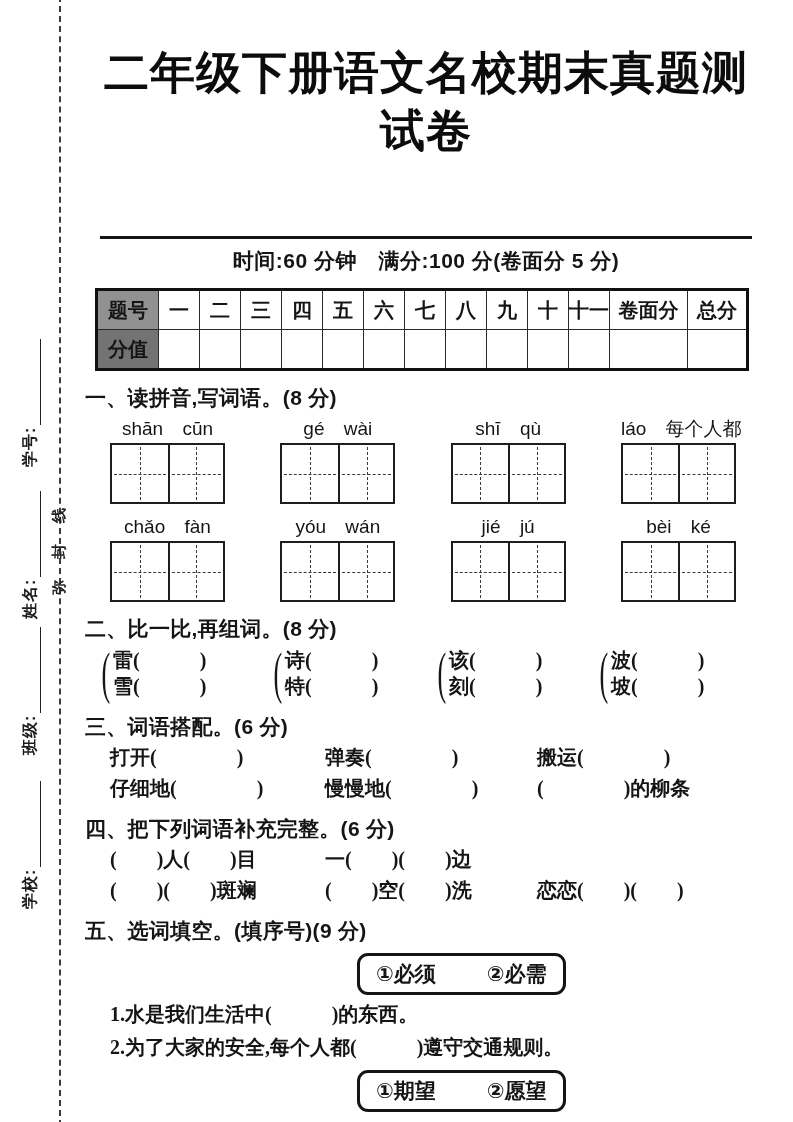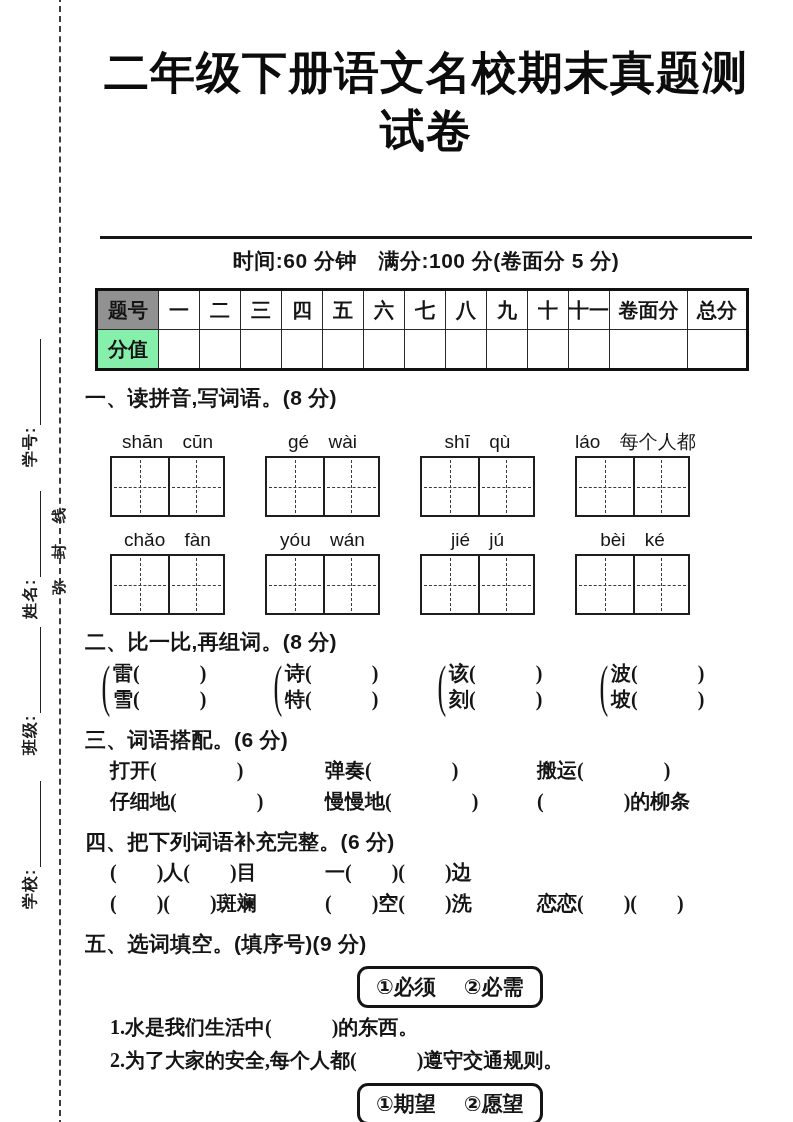--- a/index.html
+++ b/index.html
@@ -73,21 +73,21 @@
   }
   td.score-hdr { background:#919191;margin-left:16px; }
   
   .sec-heading {
     font-size:21px; font-weight:700; letter-spacing:0.3px;
     font-family:"Liberation Sans","DejaVu Sans",sans-serif;
     line-height:26px;
   }
   .h1x { margin-top:14px; }
   
-  .pin-row { display:flex; justify-content:space-between; width:580px; margin:19px 0 0 25px; }
+  .pin-row { display:flex; justify-content:space-between; width:626px; margin:6px 0 0 25px; }
   .word-block { width:115px; }
   .pinyin {
     text-align:center; font-size:19px; font-weight:400;
     font-family:"Liberation Sans","DejaVu Sans",sans-serif;
     word-spacing:14px; height:26px; line-height:24px; white-space:nowrap;
   }
   .tian-grid { display:flex; border:2.2px solid #1e1e1e; width:115px; height:61px; background:#fff; }
   .tian-cell { position:relative; flex:1 1 50%; }
   .tian-cell + .tian-cell { border-left:2px solid #1e1e1e; }
   .tian-cell::before {
@@ -114,21 +114,21 @@
     display:grid; grid-template-columns:215px 212px auto;
     margin-left:25px; margin-top:4px;
     font-size:20px; font-weight:700; line-height:27px; white-space:nowrap;
   }
   
   .word-bank {
     width:max-content;
     margin:9px 0 0 272px;
     border:3px solid #141414; border-radius:11px;
     padding:4px 16px;
-    display:flex; gap:28px;
+    display:flex; gap:51px;
     font-size:21px; font-weight:700;
     font-family:"Liberation Sans","DejaVu Sans",sans-serif;
     background:#fff;
   }
   .fill-item {
     margin-left:25px; margin-top:5px;
     font-size:20px; font-weight:700; line-height:28px; white-space:nowrap;
   }
   .fi-first { }
 </style>
@@ -195,21 +195,21 @@
         <td>六</td>
         <td>七</td>
         <td>八</td>
         <td>九</td>
         <td>十</td>
         <td>十一</td>
         <td>卷面分</td>
         <td>总分</td>
       </tr>
       <tr>
-        <td class="score-hdr" style="background: #86efac;">分值</td>
+        <td class="score-hdr" style="background: #737373;">分值</td>
         <td></td>
         <td></td>
         <td></td>
         <td></td>
         <td></td>
         <td></td>
         <td></td>
         <td></td>
         <td></td>
         <td></td>

